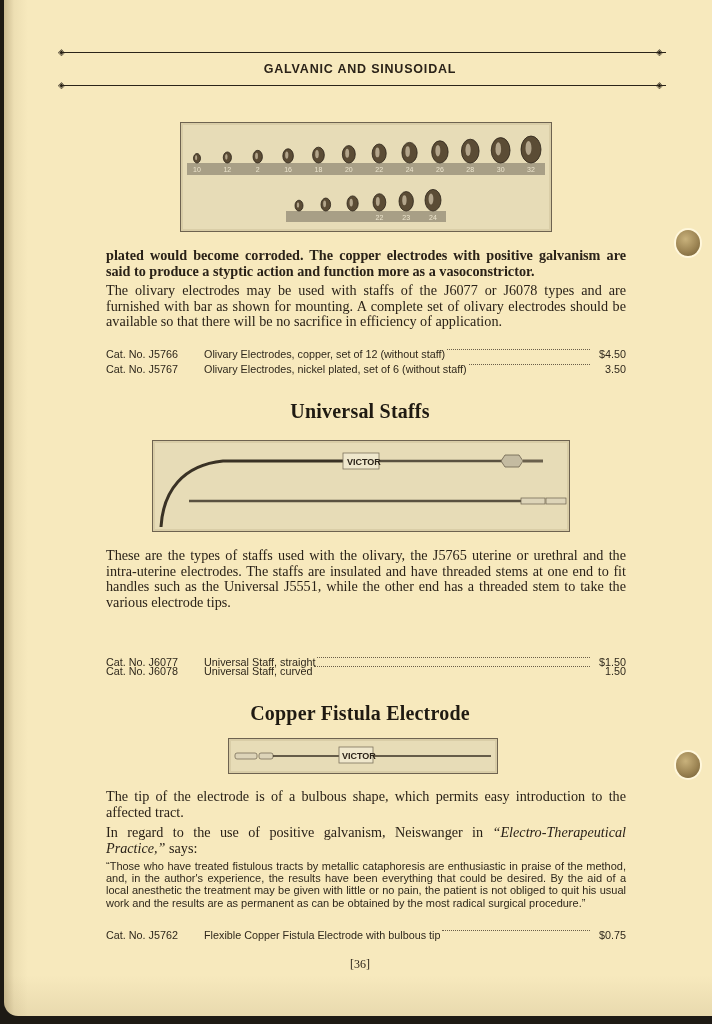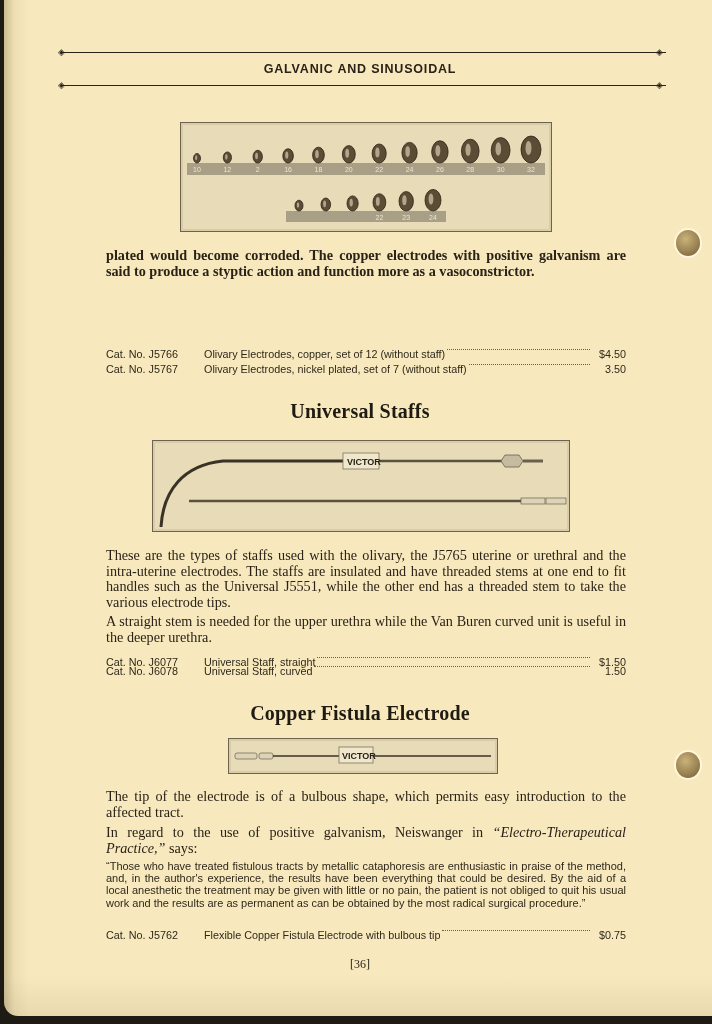--- a/index.html
+++ b/index.html
@@ -96,30 +96,31 @@
           <ellipse cx="223.39999999999998" cy="77.2" rx="2.16" ry="5.04" fill="#d8ccb0" opacity="0.7"></ellipse>
           <text x="225.2" y="97" font-size="7" fill="#ece4cc" text-anchor="middle">23</text>
           <ellipse cx="252" cy="77.2" rx="8" ry="10.8" fill="#5b4c35" stroke="#2b2218" stroke-width="0.8"></ellipse>
           <ellipse cx="250" cy="76" rx="2.4" ry="5.6" fill="#d8ccb0" opacity="0.7"></ellipse>
           <text x="252" y="97" font-size="7" fill="#ece4cc" text-anchor="middle">24</text>
         </g>
     </svg>
   </div>
 
   <p class="body" style="top:248px;font-weight:bold;">plated would become corroded.  The copper electrodes with positive galvanism are said to produce a styptic action and function more as a vasoconstrictor.</p>
+  <p class="body" style="top:283px;">The olivary electrodes may be used with staffs of the J6077 or J6078 types and are furnished with bar as shown for mounting.  A complete set of olivary electrodes should be available so that there will be no sacrifice in efficiency of application.</p>
 
   <div class="cat" style="top:348px;">
     <span class="no">Cat. No. J5766</span>
     <span class="desc">Olivary Electrodes, copper, set of 12 (without staff)</span>
     <span class="dots"></span>
     <span class="price">$4.50</span>
   </div>
   <div class="cat" style="top:363px;">
     <span class="no">Cat. No. J5767</span>
-    <span class="desc">Olivary Electrodes, nickel plated, set of 7 (without staff)</span>
+    <span class="desc">Olivary Electrodes, nickel plated, set of 6 (without staff)</span>
     <span class="dots"></span>
     <span class="price">3.50</span>
   </div>
 
   <h2 class="section" style="top:400px;">Universal Staffs</h2>
 
   <div class="figure" style="left:148px; top:440px; width:416px; height:90px;">
     <svg width="416" height="90">
       <path d="M8 86 C 10 50, 30 24, 70 20 L 190 20" stroke="#3a3225" stroke-width="3" fill="none"></path>
       <line x1="190" y1="20" x2="365" y2="20" stroke="#5a5140" stroke-width="2.4"></line>
@@ -127,21 +128,20 @@
       <text x="194" y="24" font-size="9" font-weight="bold" fill="#2a2218">VICTOR</text>
       <path d="M352 14 L 366 14 L 370 20 L 366 26 L 352 26 L 348 20 Z" fill="#c4bba1" stroke="#6a604c" stroke-width="0.8"></path>
       <line x1="370" y1="20" x2="390" y2="20" stroke="#6a604c" stroke-width="3"></line>
       <line x1="36" y1="60" x2="370" y2="60" stroke="#5a5140" stroke-width="2.6"></line>
       <rect x="368" y="57" width="24" height="6" fill="#ddd4b8" stroke="#6a604c" stroke-width="0.7"></rect>
       <rect x="393" y="57" width="20" height="6" fill="#ddd4b8" stroke="#6a604c" stroke-width="0.7"></rect>
     </svg>
   </div>
 
   <p class="body" style="top:548px;">These are the types of staffs used with the olivary, the J5765 uterine or urethral and the intra-uterine electrodes.  The staffs are insulated and have threaded stems at one end to fit handles such as the Universal J5551, while the other end has a threaded stem to take the various electrode tips.</p>
-  <p class="body" style="top:614px;">A straight stem is needed for the upper urethra while the Van Buren curved unit is useful in the deeper urethra.</p>
 
   <div class="cat" style="top:656px;">
     <span class="no">Cat. No. J6077</span>
     <span class="desc">Universal Staff, straight</span>
     <span class="dots"></span>
     <span class="price">$1.50</span>
   </div>
   <div class="cat" style="top:665px;">
     <span class="no">Cat. No. J6078</span>
     <span class="desc">Universal Staff, curved</span>

